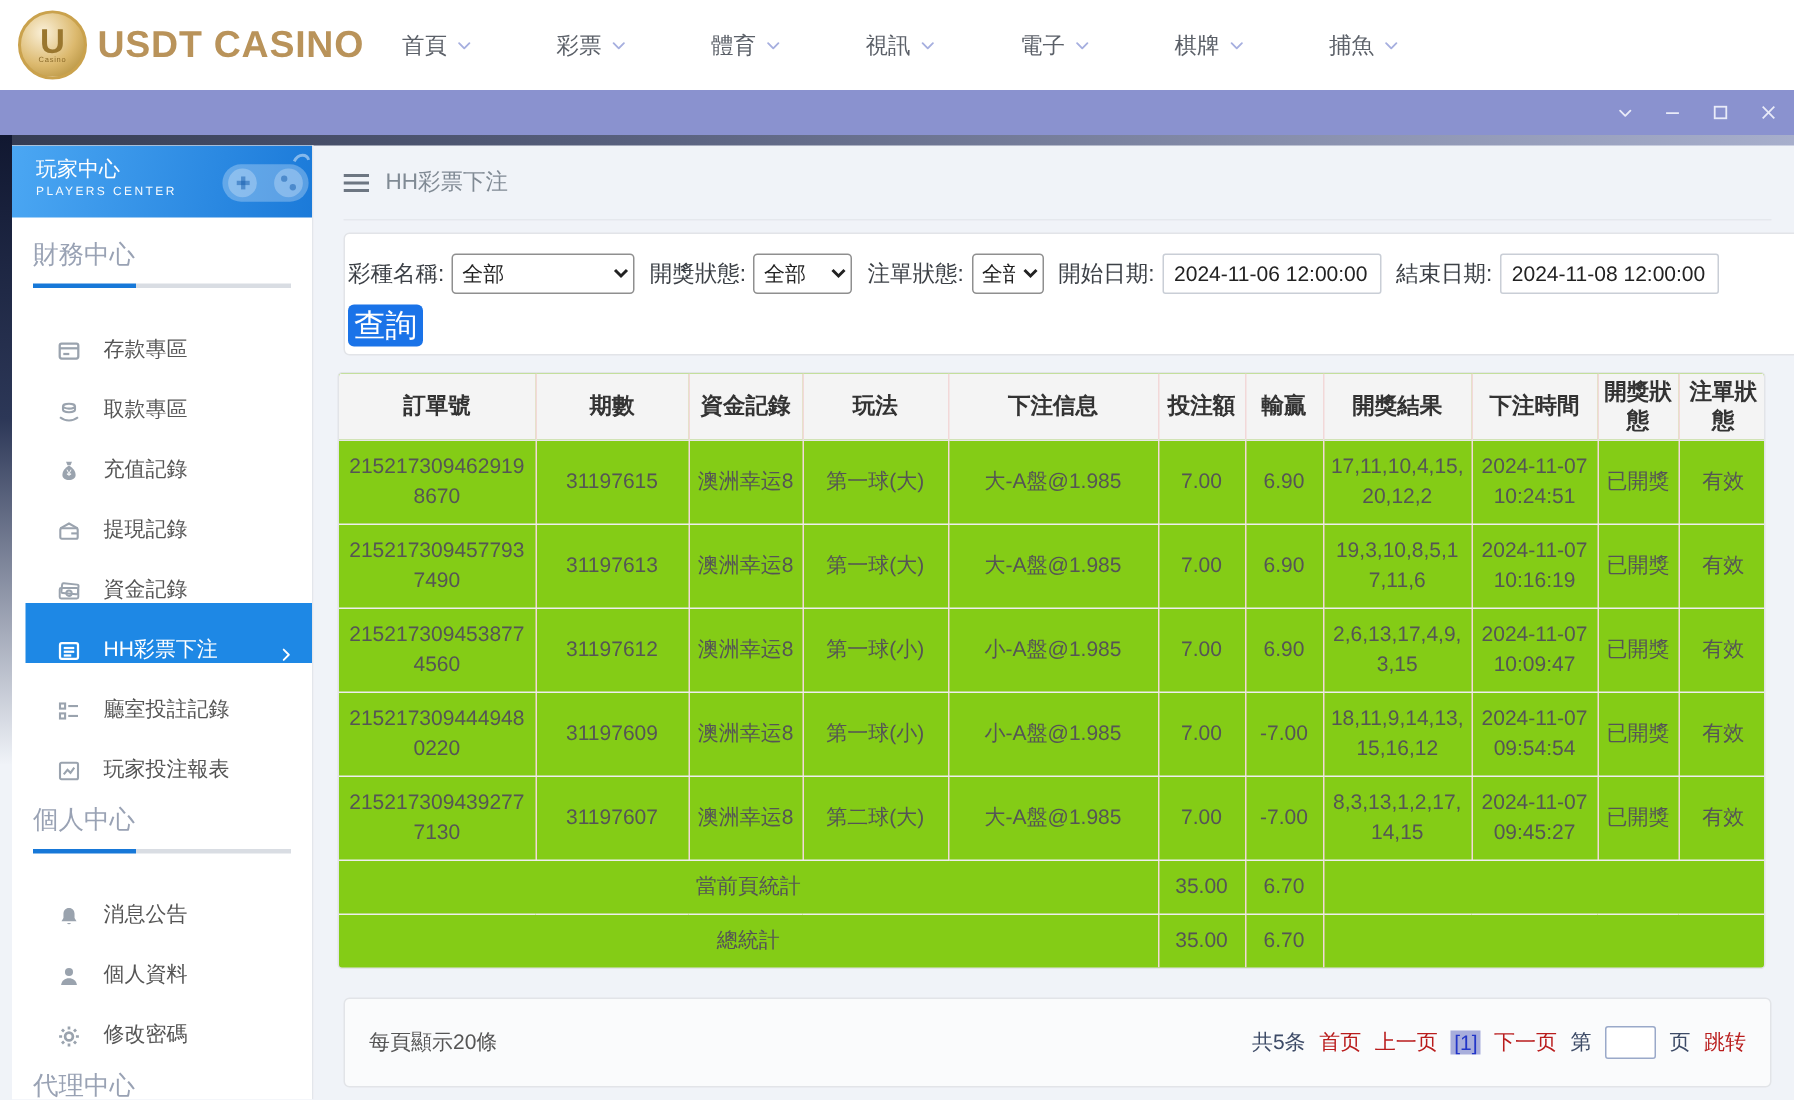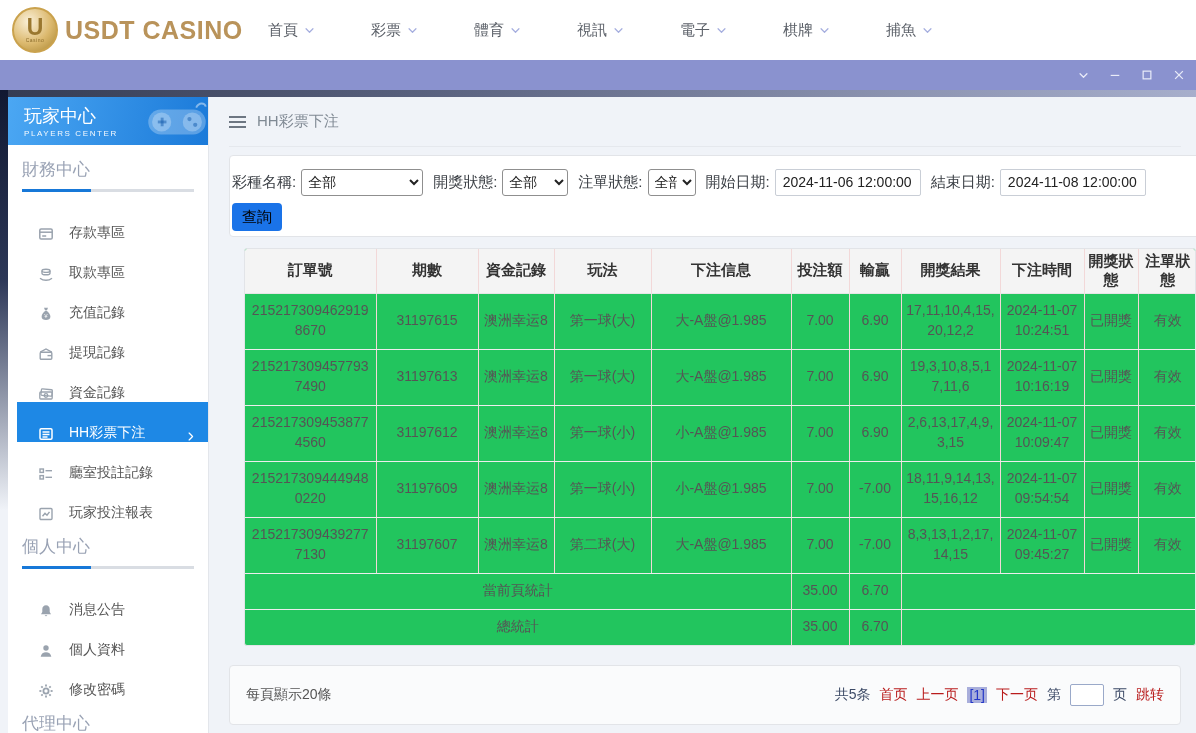--- a/index.html
+++ b/index.html
@@ -28,21 +28,21 @@
   
   .top-shadow { position:absolute; top:90px; left:0; width:1196px; height:7px;
     background:linear-gradient(90deg,#131b35 0%,#3d4668 35%,#7a82a4 75%,#9aa2c4 100%); opacity:.85; }
   .left-strip { position:absolute; top:90px; left:0; width:8px; height:420px;
     background:linear-gradient(180deg,#111831 0%,#2c3757 45%,rgba(240,243,248,0) 100%); }
   
   .sidebar { position:absolute; left:8px; top:97px; width:201px; height:636px; background:#fff;
     border-right:1px solid #e3e6eb; z-index:4; overflow:hidden; }
   .sidebar-header { height:48px; background:linear-gradient(100deg,#4ba7f3 0%,#1b7ad9 100%);
     color:#fff; padding:7px 0 0 16px; position:relative; overflow:hidden; }
-  .sh-title { font-size:18px; }
+  .sh-title { font-size:14px; }
   .sh-sub { font-size:8px; letter-spacing:1.6px; margin-top:1px; opacity:.95; }
   .sh-pad { position:absolute; right:-8px; top:1px; opacity:.9; }
   .section-title { color:#99a2b4; font-size:17px; margin:13px 14px 8px 14px; }
   .section-rule { height:3px; margin:0 14px;
     background:linear-gradient(to right,#1778d8 0,#1778d8 40%,#d9dde3 40%,#d9dde3 100%); }
   .menu-list { padding-top:10px; }
   .menu-item { height:40px; display:flex; align-items:flex-end; padding-left:30px; gap:15px;
     color:#555; font-size:14px; cursor:pointer; position:relative; }
   .menu-item .mi-icon { display:flex; color:#9aa3ae; }
   .menu-item.active { background:#1e88e5; color:#fff; margin-left:9px; padding-left:21px; }
@@ -59,24 +59,24 @@
   .filter-row { display:flex; align-items:center; height:28px; font-size:15px; color:#3c4046; }
   .filter-row label { margin-right:5px; }
   .sel { height:27px; border:1px solid #8f8f8f; border-radius:3px; background:#fff;
     font-size:14px; color:#222; padding:0 2px; margin-right:10px;
     font-family:"Liberation Sans","DejaVu Sans",sans-serif; }
   .sel-lg { width:122px; } .sel-md { width:66px; } .sel-sm { width:48px; }
   .date-input { height:27px; width:146px; border:1px solid #c9ced6; border-radius:2px;
     font-size:14px; color:#222; padding:0 7px; margin-right:10px;
     font-family:"Liberation Sans","DejaVu Sans",sans-serif; }
   .filter-row2 { margin-top:7px; }
-  .search-btn { width:50px; height:28px; background:#1a73e8; color:#000000; border:none; border-radius:4px;
-    font-size:15px; cursor:pointer; font-family:Liberation Sans, sans-serif; }
-  
-  .table-card { position:absolute; left:244px; top:248px; width:952px; background:#22c55e;
+  .search-btn { width:50px; height:28px; background:#1a73e8; color:#ffffff; border:none; border-radius:4px;
+    font-size:21px; cursor:pointer; font-family:Liberation Sans, sans-serif; }
+  
+  .table-card { position:absolute; left:225px; top:248px; width:952px; background:#84cc16;
     border:1px solid #e2e4e8; border-radius:3px; overflow:hidden; }
   table { width:100%; border-collapse:collapse; table-layout:fixed; }
   th { height:44px; background:#f4f4f4; font-weight:bold; font-size:15px; color:#333;
     border-right:1px solid #f2d8d8; border-bottom:1px solid #e6e6e6; text-align:center; padding:0 2px; }
   th:last-child { border-right:none; }
   td { height:56px; text-align:center; font-size:14px; color:#555;
     border-right:1px solid #f2d8d8; border-bottom:1px solid #ededed; padding:2px 4px; line-height:1.4;
     word-wrap:break-word; }
   td:last-child { border-right:none; }
   td.break { word-break:break-all; }

